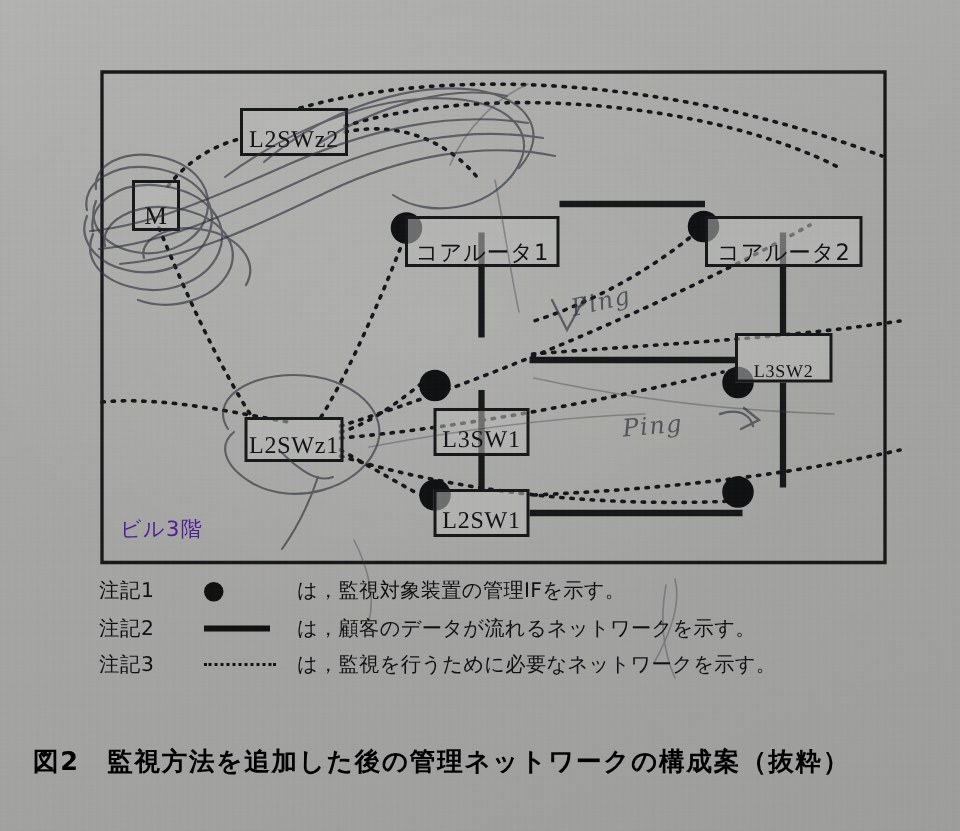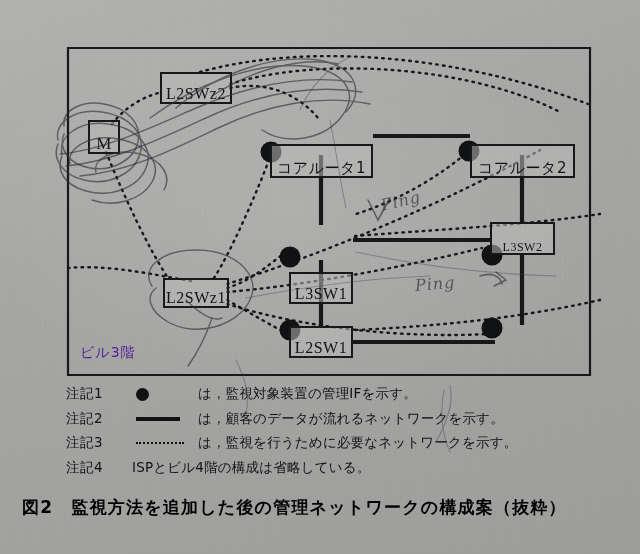--- a/index.html
+++ b/index.html
@@ -227,23 +227,19 @@
     </div>
 
     <div class="note-row">
       <div class="note-key">注記3</div>
       <div class="note-sym">
         <span class="sym-dotted"></span>
       </div>
       <div class="note-txt">は，監視を行うために必要なネットワークを示す。</div>
     </div>
 
-    <div class="note-row plain">
-      <div class="note-key">注記4</div>
-      <div class="note-txt">ISPとビル4階の構成は省略している。</div>
-    </div>
 
   </div>
 
   <div id="caption">図2　監視方法を追加した後の管理ネットワークの構成案（抜粋）</div>
 </div>
 
 <div id="noise"></div>
 
 </body></html>

